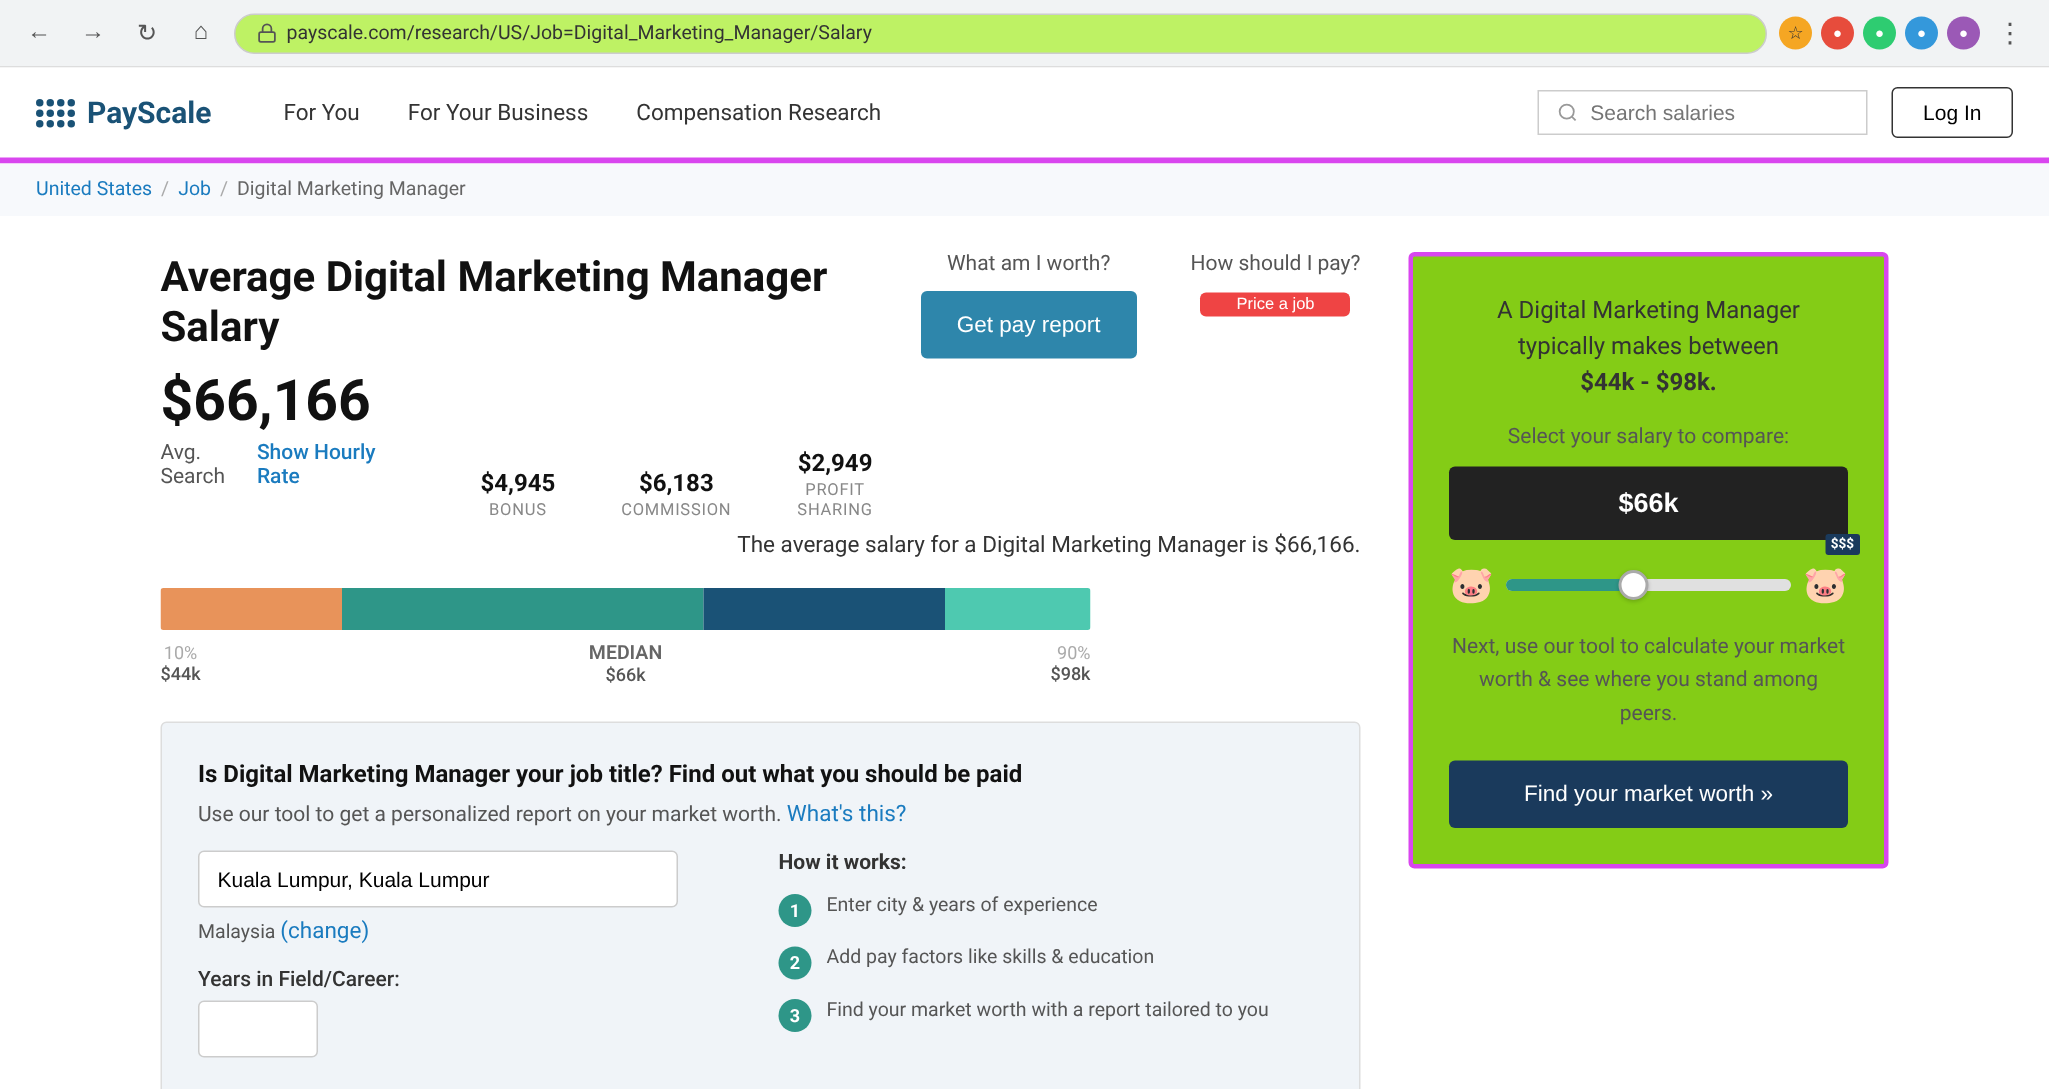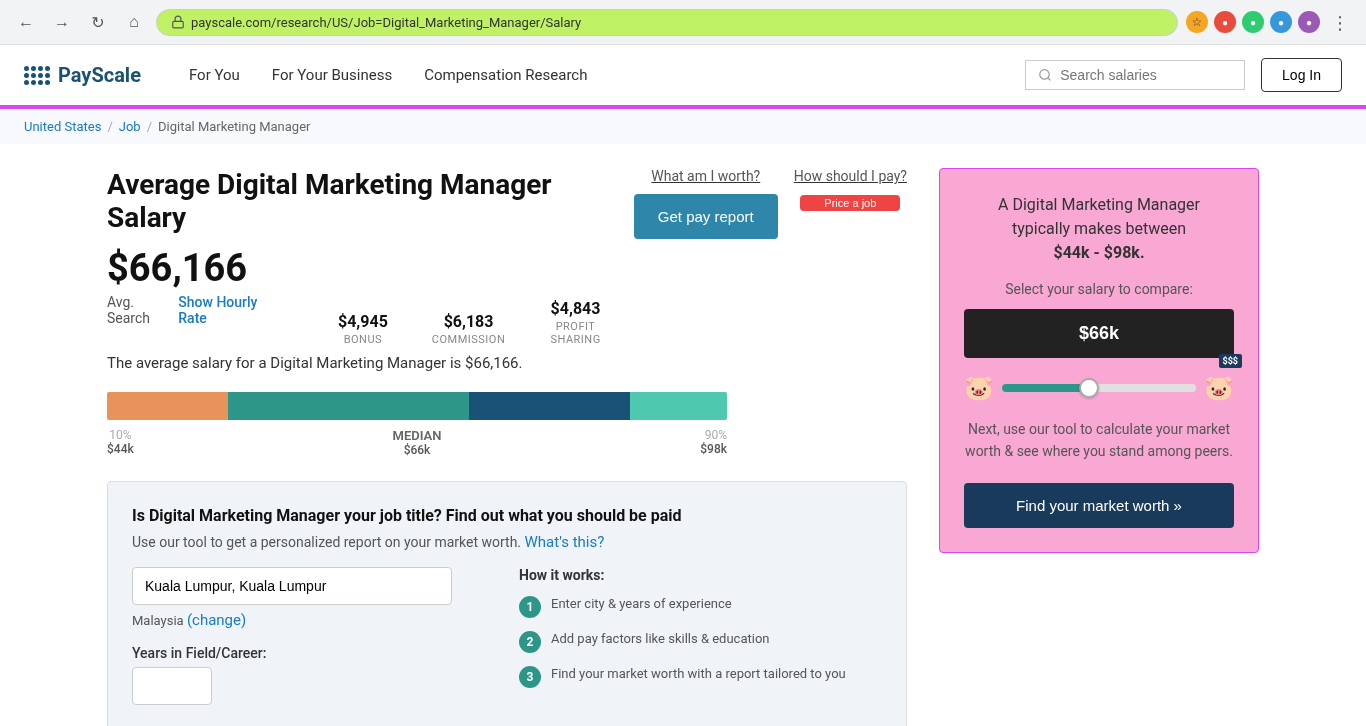--- a/index.html
+++ b/index.html
@@ -148,23 +148,22 @@
       margin-left: 40px;
       align-items: flex-end;
     }
     .stat-item { text-align: center; }
     .stat-amount { font-size: 16px; font-weight: 700; color: #111; }
     .stat-label { font-size: 11px; color: #888; letter-spacing: 0.5px; text-transform: uppercase; margin-top: 2px; }
 
     
     .pay-actions {
       display: flex;
-      gap: 16px;
+      gap: 36px;
       margin-bottom: 24px;
-      text-decoration: underline;
     }
     .pay-action { text-align: center; }
     .pay-action-label { font-size: 14px; color: #555; margin-bottom: 10px; }
     .btn-get-pay {
       background: #2e86ab;
       color: #fff;
       border: none;
       padding: 14px 24px;
       border-radius: 4px;
       font-size: 15px;
@@ -183,20 +182,21 @@
       font-weight: 500;
       white-space: nowrap;
     }
 
     
     .salary-description {
       font-size: 15px;
       color: #333;
       margin-bottom: 20px;
       margin-top: 8px;
+      text-align: right;
     }
 
     
     .salary-bar-container { margin-bottom: 24px; }
     .salary-bar {
       display: flex;
       height: 28px;
       border-radius: 2px;
       overflow: hidden;
       width: 100%;
@@ -270,24 +270,24 @@
       font-size: 12px;
       font-weight: 700;
       display: flex; align-items: center; justify-content: center;
       flex-shrink: 0;
       margin-top: 1px;
     }
     .step-text { font-size: 13px; color: #555; line-height: 1.4; }
 
     
     .right-card {
-      border: 1px solid #d946ef;
+      border: 3px solid #d946ef;
       border-radius: 4px;
       padding: 24px;
-      background: #f9a8d4;
+      background: #84cc16;
     }
     .right-card-title {
       font-size: 16px;
       color: #333;
       text-align: center;
       line-height: 1.5;
       margin-bottom: 16px;
     }
     .right-card-title strong { font-weight: 700; }
     .salary-compare-label { font-size: 14px; color: #555; text-align: center; margin-bottom: 12px; }
@@ -463,21 +463,21 @@
           <div class="stats-row">
             <div class="stat-item">
               <div class="stat-amount">$4,945</div>
               <div class="stat-label">BONUS</div>
             </div>
             <div class="stat-item">
               <div class="stat-amount">$6,183</div>
               <div class="stat-label">COMMISSION</div>
             </div>
             <div class="stat-item">
-              <div class="stat-amount">$4,843</div>
+              <div class="stat-amount">$2,949</div>
               <div class="stat-label">PROFIT SHARING</div>
             </div>
           </div>
         </div>
       </div>
 
       <div style="display:flex; flex-direction:column; align-items:flex-start; margin-left:auto;">
         <div class="pay-actions">
           <div class="pay-action">
             <div class="pay-action-label">What am I worth?</div>

